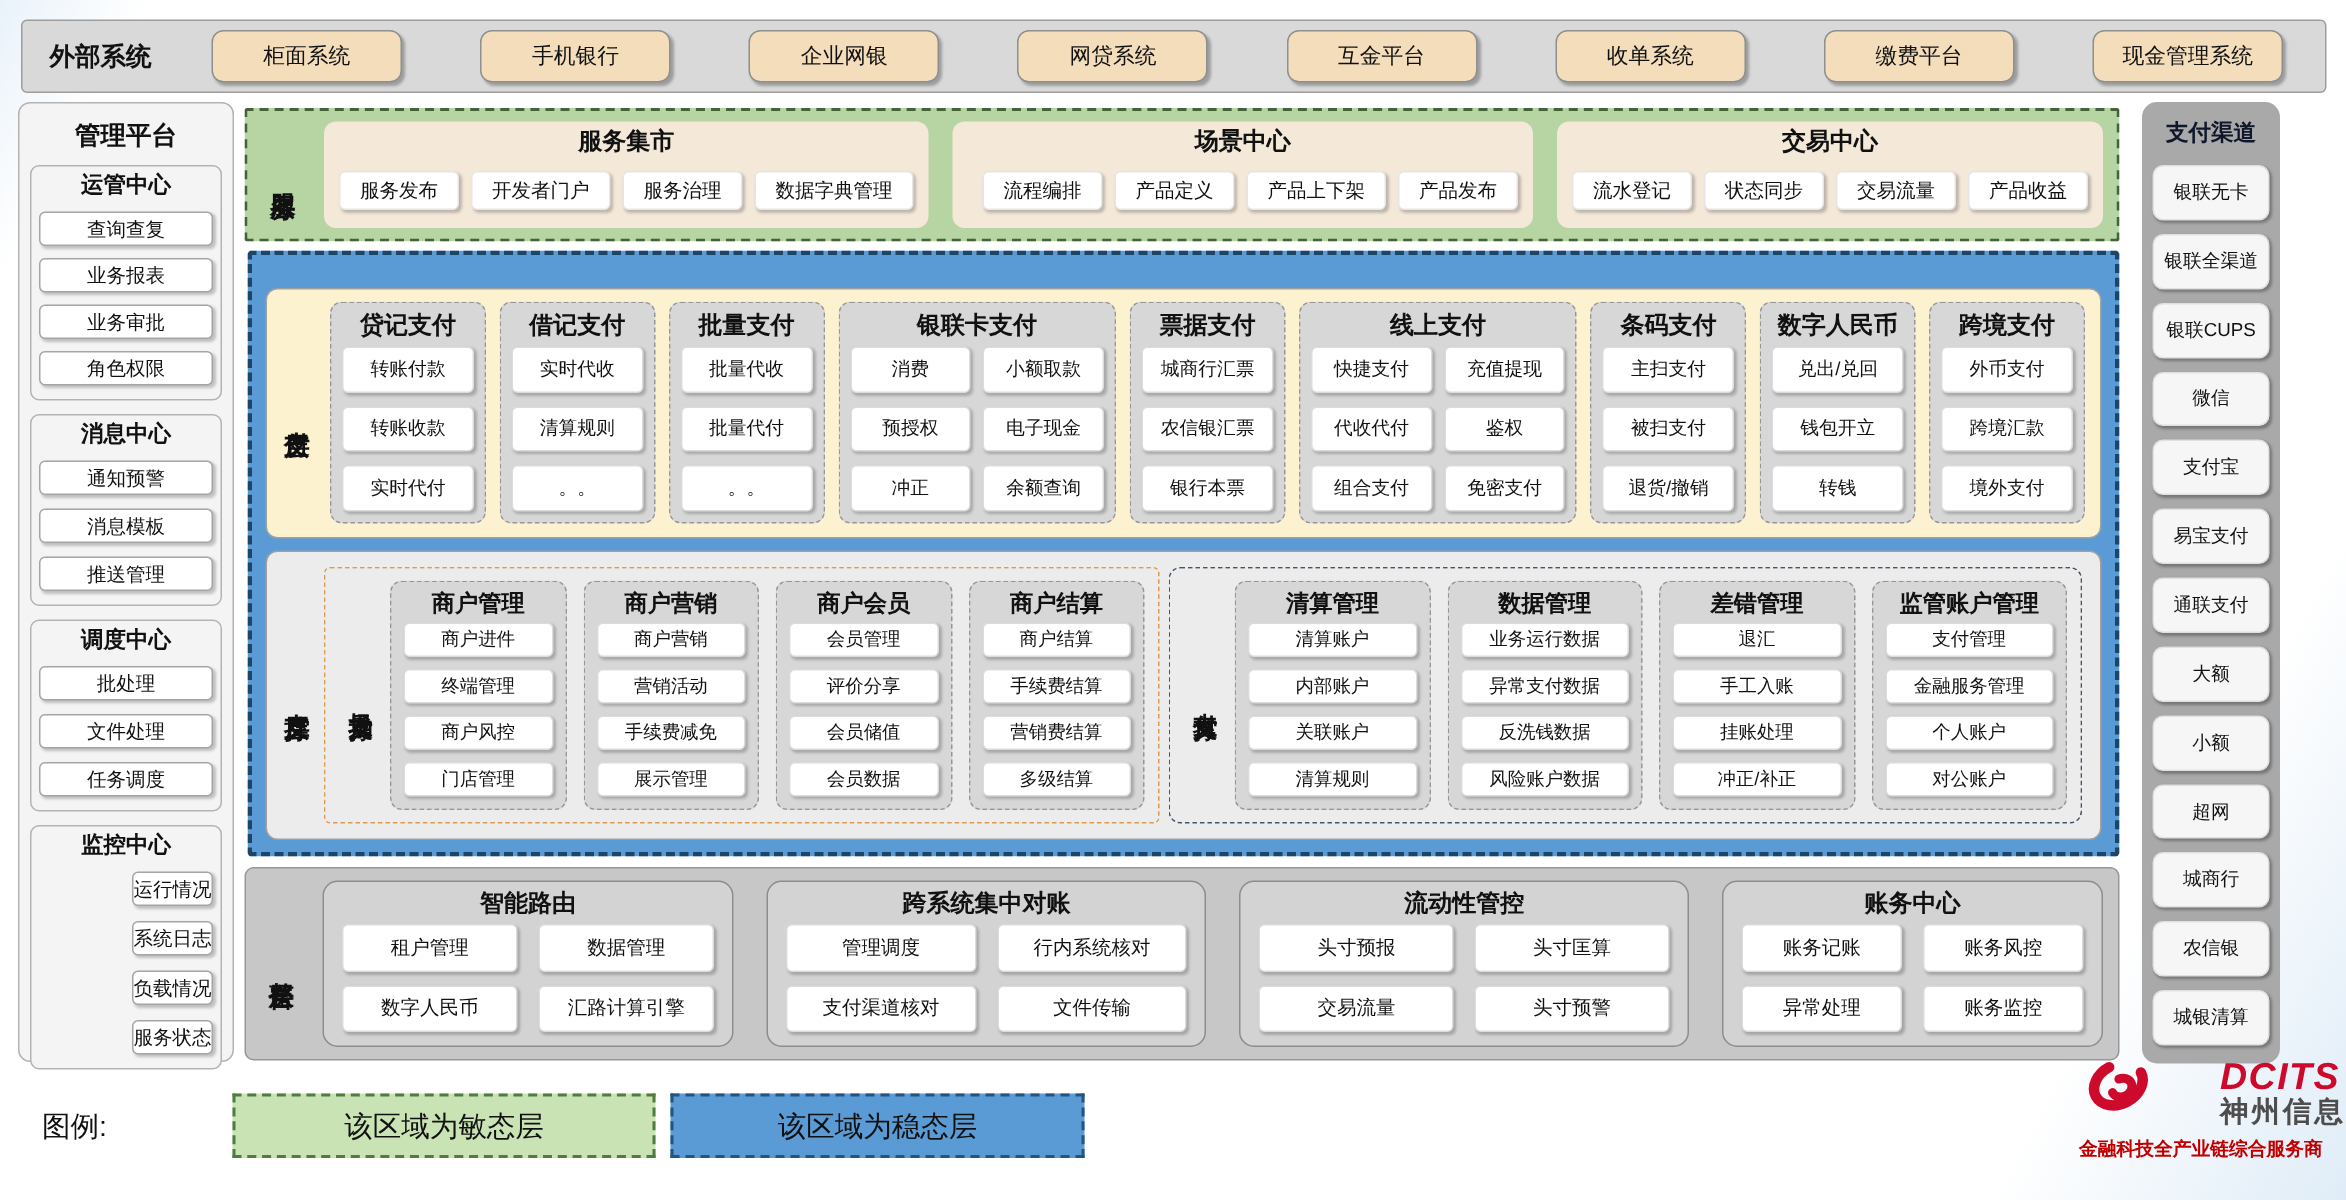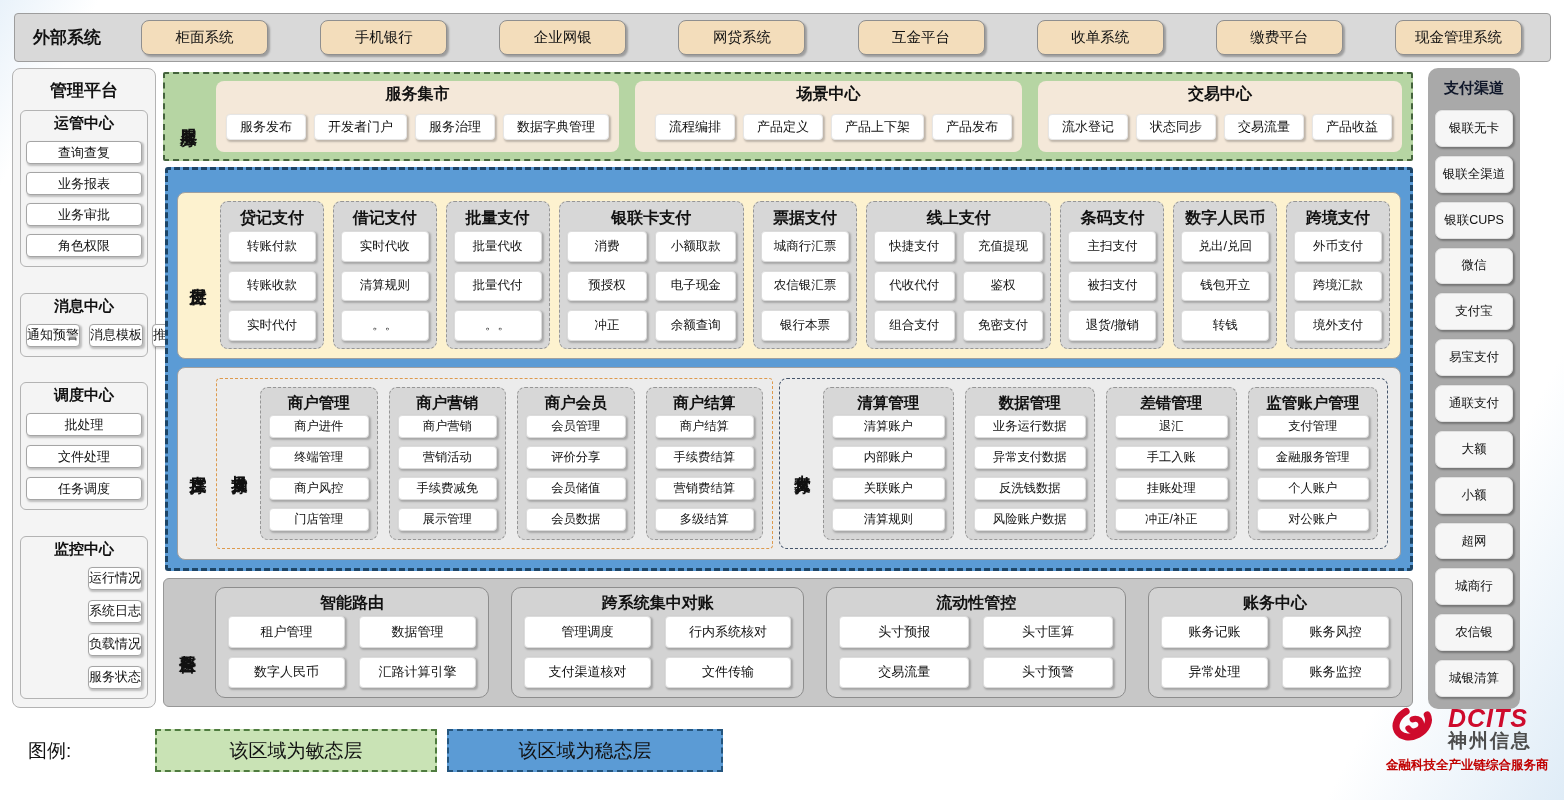--- a/index.html
+++ b/index.html
@@ -112,21 +112,21 @@
   .legend-label { position:absolute; left:28px; top:738px; font-size:19px; }
   .legend-agile { position:absolute; left:155px; top:729px; width:282px; height:43px;
                   background:#c9e3b5; border:2px dashed #4f7c3f;
                   display:flex; align-items:center; justify-content:center; font-size:19px; }
   .legend-stable { position:absolute; left:447px; top:729px; width:276px; height:43px;
                    background:#5b9bd5; border:2.5px dashed #24557e;
                    display:flex; align-items:center; justify-content:center; font-size:19px; }
 
   
   .logo { position:absolute; left:1386px; top:702px; width:178px; }
-  .logo-top { display:flex; align-items:center; gap:4px; }
+  .logo-top { display:flex; align-items:center; gap:4px;justify-content:space-between; }
   .logo-texts { display:flex; flex-direction:column; line-height:1.05; }
   .logo-brand { color:#ce0a2c; font-weight:bold; font-style:italic; font-size:25px; letter-spacing:1px; }
   .logo-name  { color:#4d4d4d; font-weight:bold; font-size:19px; letter-spacing:2px; }
   .logo-tagline { color:#c00000; font-weight:bold; font-size:12.5px; margin-top:3px; white-space:nowrap; }
 </style>
 </head>
 <body>
 
 <div id="stage">
 
@@ -151,21 +151,21 @@
         <div class="grp-title">运管中心</div>
         <div style="display:flex;flex-direction:column;gap:8px;">
             <div class="wbtn">查询查复</div>
             <div class="wbtn">业务报表</div>
             <div class="wbtn">业务审批</div>
             <div class="wbtn">角色权限</div>
           </div>
       </div>
       <div class="mgmt-group">
         <div class="grp-title">消息中心</div>
-        <div style="display:flex;flex-direction:row;gap:9px;">
+        <div style="display:flex;flex-direction:column;gap:9px;">
             <div class="wbtn">通知预警</div>
             <div class="wbtn">消息模板</div>
             <div class="wbtn">推送管理</div>
           </div>
       </div>
       <div class="mgmt-group">
         <div class="grp-title">调度中心</div>
         <div style="display:flex;flex-direction:column;gap:9px;">
             <div class="wbtn">批处理</div>
             <div class="wbtn">文件处理</div>

